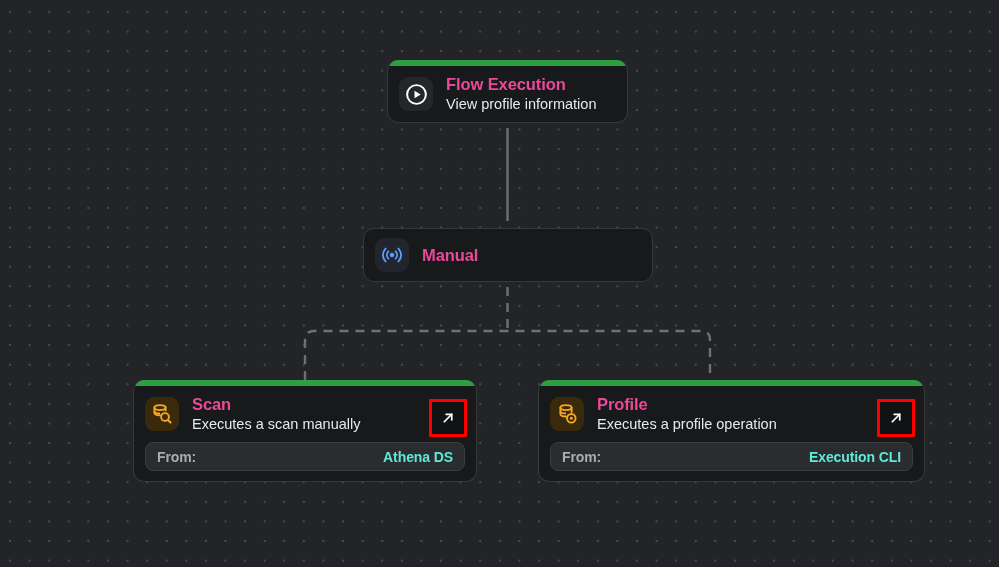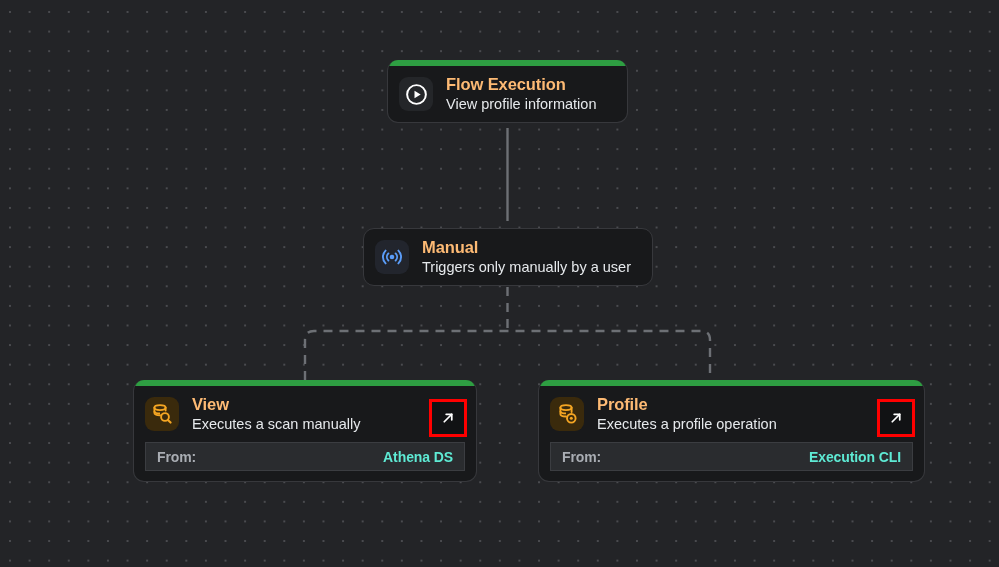--- a/index.html
+++ b/index.html
@@ -68,21 +68,21 @@
     justify-content: center;
   }
   .icon-dark   { background: #242629; }
   .icon-blue   { background: #22252d; }
   .icon-amber  { background: #3a2a0c; }
 
   .node-text { display: flex; flex-direction: column; gap: 1px; min-width: 0; }
   .node-title {
     font-size: 16.5px;
     font-weight: 700;
-    color: #fdba74;
+    color: #ec4899;
     letter-spacing: -0.1px;
     line-height: 19px;
     white-space: nowrap;
   }
   .node-sub {
     font-size: 14.5px;
     font-weight: 400;
     color: #e6e9ec;
     line-height: 18px;
     white-space: nowrap;
@@ -103,21 +103,21 @@
   .expand-btn svg { display: block; }
 
   
   .from-wrap { padding: 0 11px 10px 11px; }
   .from-row {
     display: flex;
     align-items: center;
     justify-content: space-between;
     background: #2a2c2f;
     border: 1px solid #3b3d41;
-    border-radius: 0;
+    border-radius: 8px;
     height: 29px;
     padding: 0 11px;
   }
   .from-label {
     font-size: 14px;
     font-weight: 700;
     color: #a9adb3;
     letter-spacing: -0.1px;
   }
   .from-value {
@@ -170,40 +170,39 @@
         <svg width="24" height="24" viewBox="0 0 24 24">
           <circle cx="12" cy="12" r="2.3" fill="#5b9df9"></circle>
           <path d="M8.4 8.4a5.1 5.1 0 0 0 0 7.2" fill="none" stroke="#5b9df9" stroke-width="1.9" stroke-linecap="round"></path>
           <path d="M15.6 8.4a5.1 5.1 0 0 1 0 7.2" fill="none" stroke="#5b9df9" stroke-width="1.9" stroke-linecap="round"></path>
           <path d="M5.6 5.6a9 9 0 0 0 0 12.8" fill="none" stroke="#5b9df9" stroke-width="1.9" stroke-linecap="round"></path>
           <path d="M18.4 5.6a9 9 0 0 1 0 12.8" fill="none" stroke="#5b9df9" stroke-width="1.9" stroke-linecap="round"></path>
         </svg>
       </div>
       <div class="node-text">
         <div class="node-title">Manual</div>
-        <div class="node-sub">Triggers only manually by a user</div>
       </div>
     </div>
   </div>
 
   <div class="node accent" id="node-scan">
     <div class="accent-bar"></div>
     <div class="node-body">
       <div class="node-icon icon-amber">
         <svg width="24" height="24" viewBox="0 0 24 24">
           <ellipse cx="10" cy="5.6" rx="5.6" ry="2.5" fill="none" stroke="#f5a623" stroke-width="1.9"></ellipse>
           <path d="M4.4 5.6v5.2c0 1.4 2.5 2.5 5.6 2.5" fill="none" stroke="#f5a623" stroke-width="1.9" stroke-linecap="round"></path>
           <path d="M4.4 8.9c0 1.4 2.5 2.5 5.6 2.5" fill="none" stroke="#f5a623" stroke-width="1.7"></path>
           <path d="M15.6 5.6v3" fill="none" stroke="#f5a623" stroke-width="1.9" stroke-linecap="round"></path>
           <circle cx="15" cy="15" r="3.9" fill="none" stroke="#f5a623" stroke-width="1.9"></circle>
           <path d="M17.9 17.9 L20.6 20.6" stroke="#f5a623" stroke-width="2.1" stroke-linecap="round"></path>
         </svg>
       </div>
       <div class="node-text">
-        <div class="node-title">View</div>
+        <div class="node-title">Scan</div>
         <div class="node-sub">Executes a scan manually</div>
       </div>
       <div class="expand-btn">
         <svg width="20" height="20" viewBox="0 0 24 24">
           <path d="M7.5 16.5 L16.5 7.5" stroke="#ffffff" stroke-width="2.1" stroke-linecap="round"></path>
           <path d="M9.8 7.5 H16.5 V14.2" fill="none" stroke="#ffffff" stroke-width="2.1" stroke-linecap="round" stroke-linejoin="round"></path>
         </svg>
       </div>
     </div>
     <div class="from-wrap">

